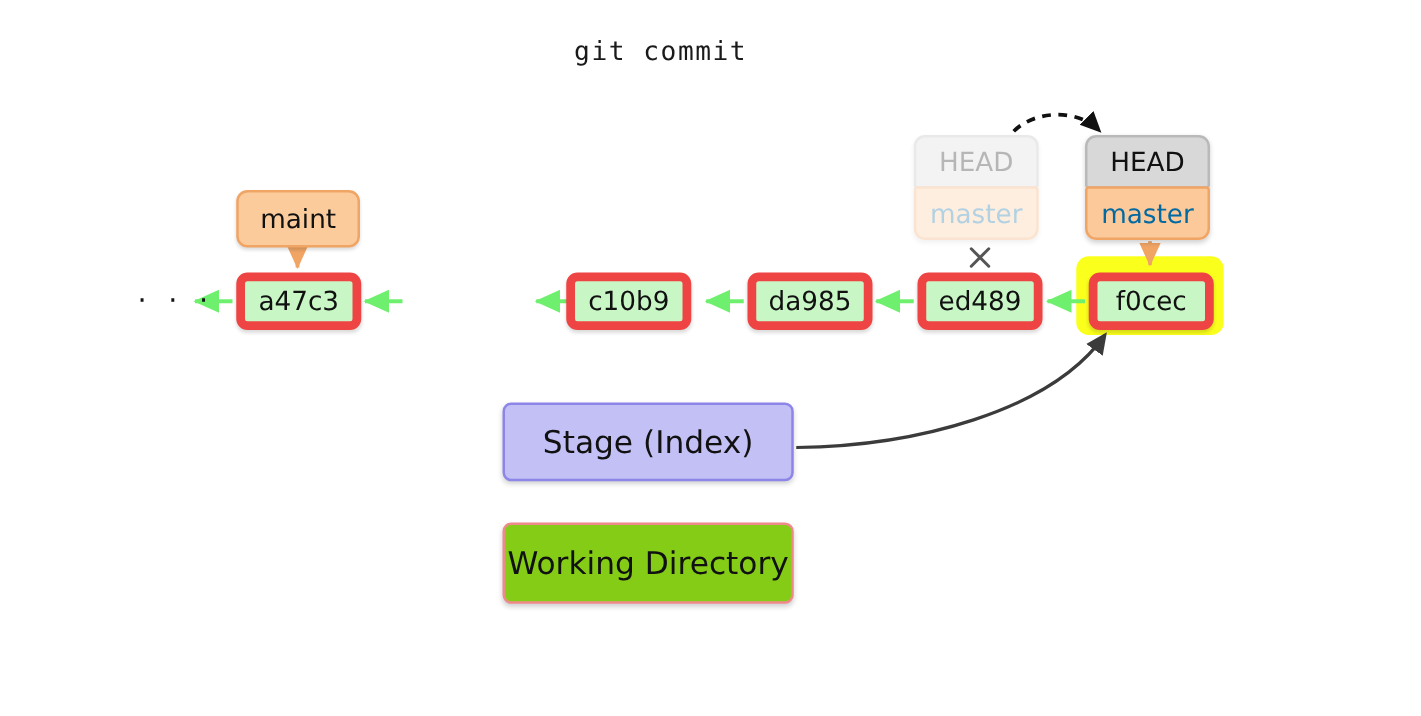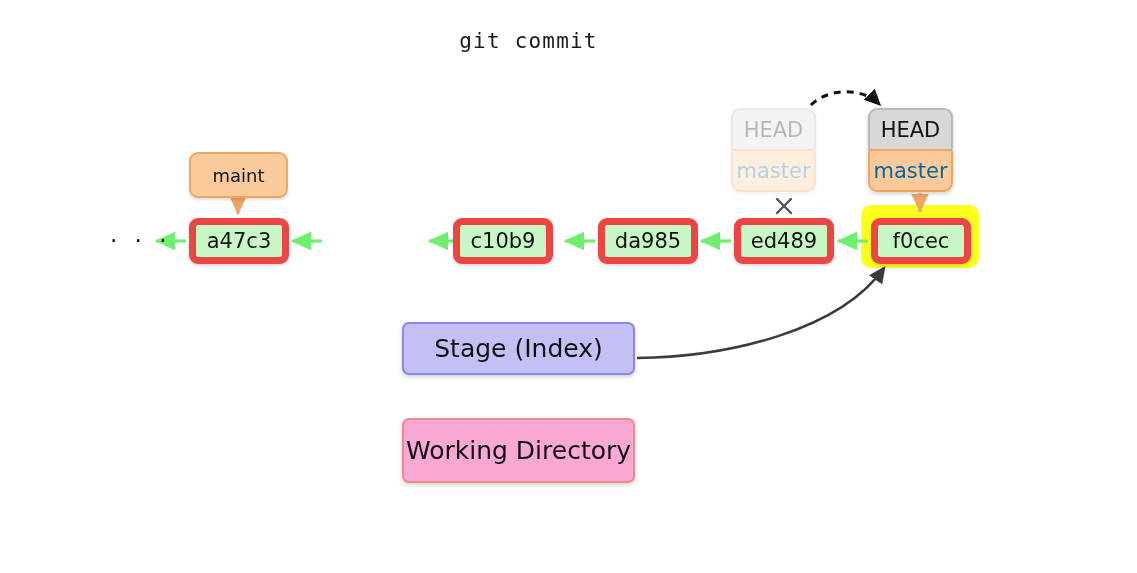--- a/index.html
+++ b/index.html
@@ -30,21 +30,21 @@
   }
 
   
   .node {
     position: absolute;
     box-sizing: border-box;
     display: flex;
     align-items: center;
     justify-content: center;
     border-radius: 9px;
-    font-size: 18px;
+    font-size: 21px;
     color: #111111;
     white-space: nowrap;
   }
 
   
   .commit {
     width: 100px;
     height: 46px;
     top: 218px;
     background: #c8f7c5;
@@ -60,21 +60,21 @@
     width: 99px;
     height: 46px;
     background: #fbcb9c;
     border: 2.5px solid #f0a565;
     box-shadow: 0 2px 3px rgba(0,0,0,0.14);
   }
 
   
   .refstack {
     position: absolute;
-    width: 85px;
+    width: 100px;
     border-radius: 9px;
     box-shadow: 0 2px 4px rgba(0,0,0,0.18);
   }
   .refstack .seg {
     box-sizing: border-box;
     height: 43px;
     display: flex;
     align-items: center;
     justify-content: center;
     font-size: 21px;
@@ -106,28 +106,28 @@
     display: flex;
     align-items: center;
     justify-content: center;
     border-radius: 7px;
     font-size: 25px;
     color: #111111;
     box-shadow: 0 2px 4px rgba(0,0,0,0.18);
   }
   .stage {
     top: 322px;
-    height: 53px;
+    height: 63px;
     background: #c3c0f5;
     border: 2.5px solid #8d86e8;
   }
   .workdir {
     top: 418px;
     height: 65px;
-    background: #f9a8d4;
+    background: #84cc16;
     border: 2.5px solid #ef8a8a;
   }
 
   
   .highlight {
     position: absolute;
     left: 861px;
     top: 205px;
     width: 118px;
     height: 63px;

